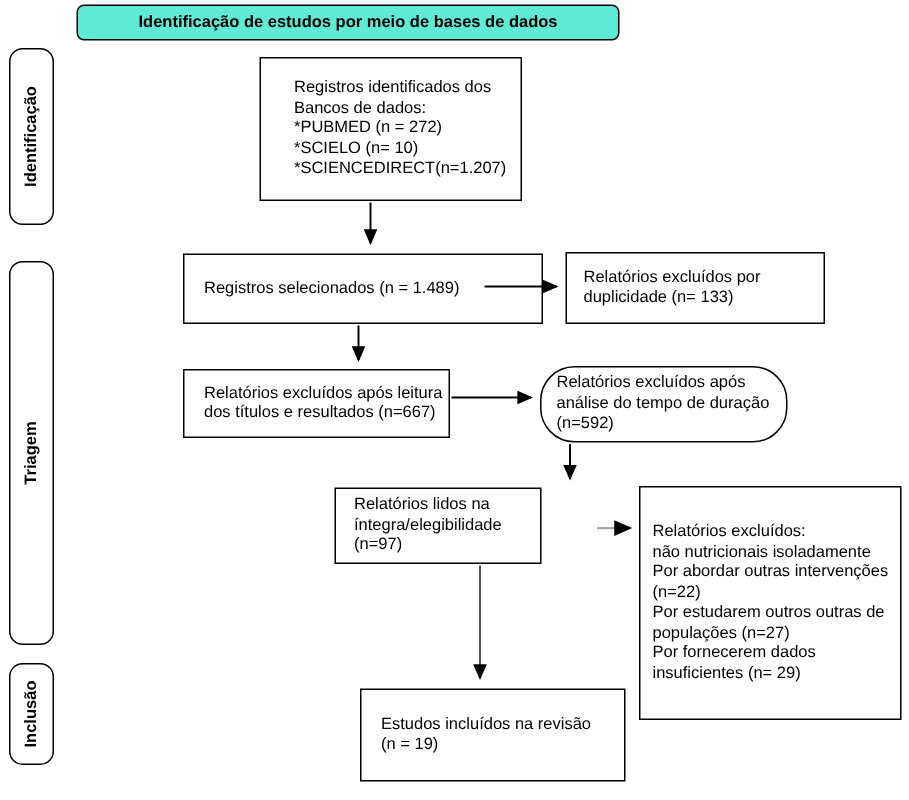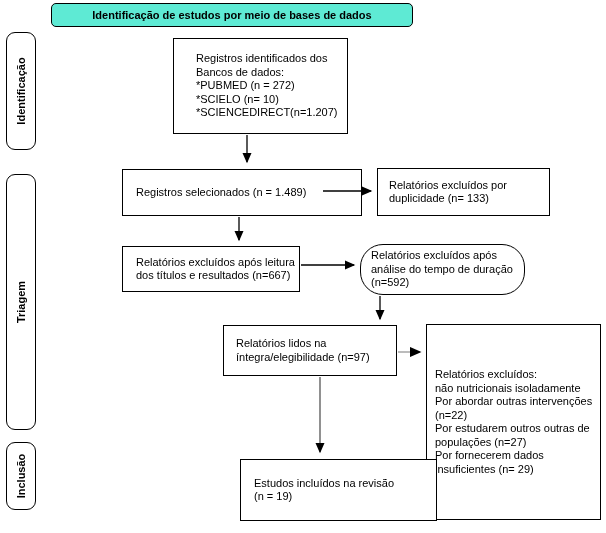--- a/index.html
+++ b/index.html
@@ -60,23 +60,23 @@
     flex-direction: column;
     justify-content: center;
     line-height: 13.5px;
     padding-right: 4px;
   }
   .box-identified         { left: 173px; top: 38px;  width: 175px; height: 96px;  padding-left: 22px; }
   .box-selected           { left: 122px; top: 169px; width: 240px; height: 47px;  padding-left: 13px; }
   .box-excluded-duplicates{ left: 377px; top: 168px; width: 173px; height: 48px;  padding-left: 11px; }
   .box-excluded-titles    { left: 122px; top: 246px; width: 178px; height: 46px;  padding-left: 13px; }
   .box-excluded-duration  { left: 360px; top: 244px; width: 165px; height: 51px;  padding-left: 10px; border-radius: 23px; }
-  .box-full-text          { left: 223px; top: 325px; width: 174px; height: 51px;  padding-left: 12px; }
-  .box-excluded-reasons   { left: 426px; top: 324px; width: 175px; height: 196px; padding-left: 8px;  }
-  .box-included           { left: 240px; top: 459px; width: 197px; height: 62px;  padding-left: 13px; }
+  .box-full-text          { left: 223px; top: 325px; width: 138px; height: 51px;  padding-left: 12px; }
+  .box-excluded-reasons   { left: 426px; top: 324px; width: 175px; height: 156px; padding-left: 8px;  }
+  .box-included           { left: 240px; top: 459px; width: 177px; height: 62px;  padding-left: 13px; }
   .arrows {
     position: absolute;
     left: 0;
     top: 0;
     pointer-events: none;
   }
 </style>
 </head>
 <body>
 

